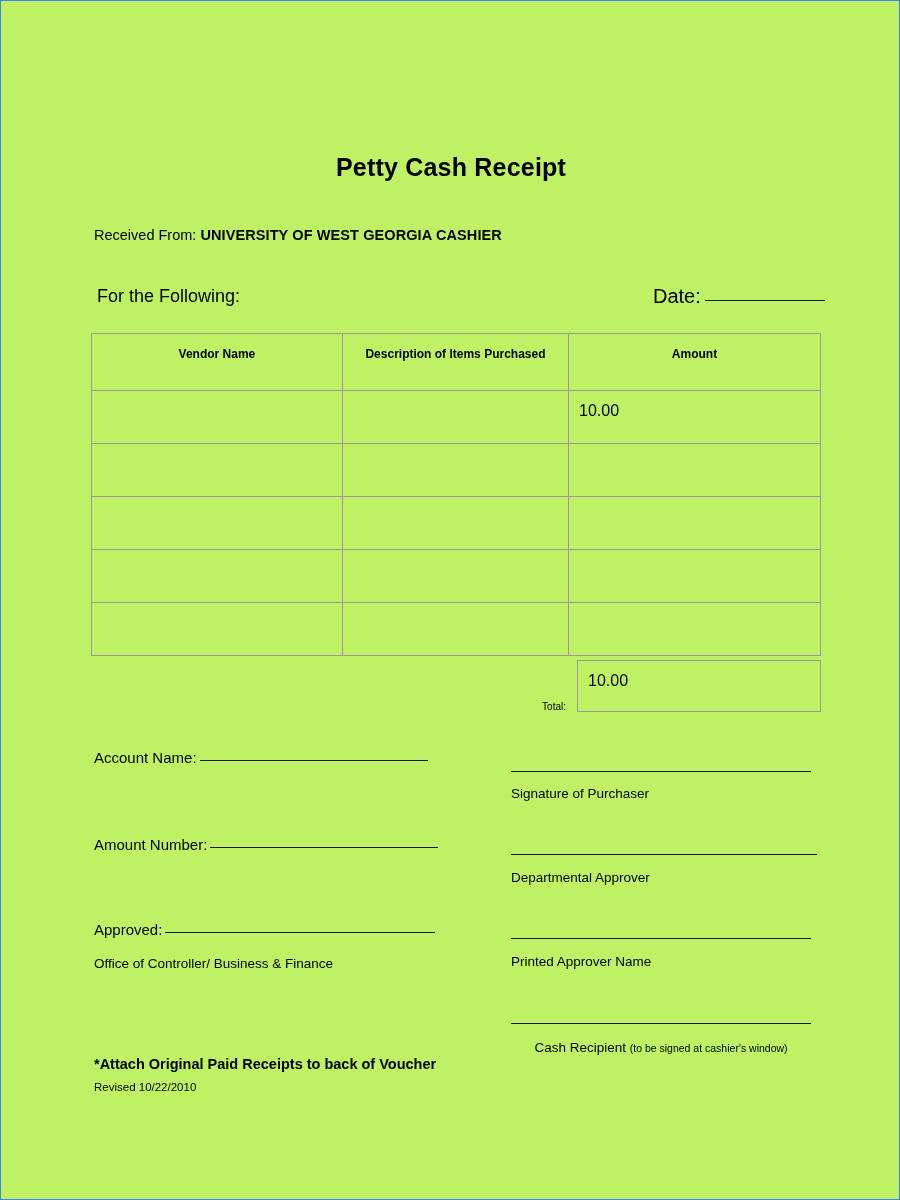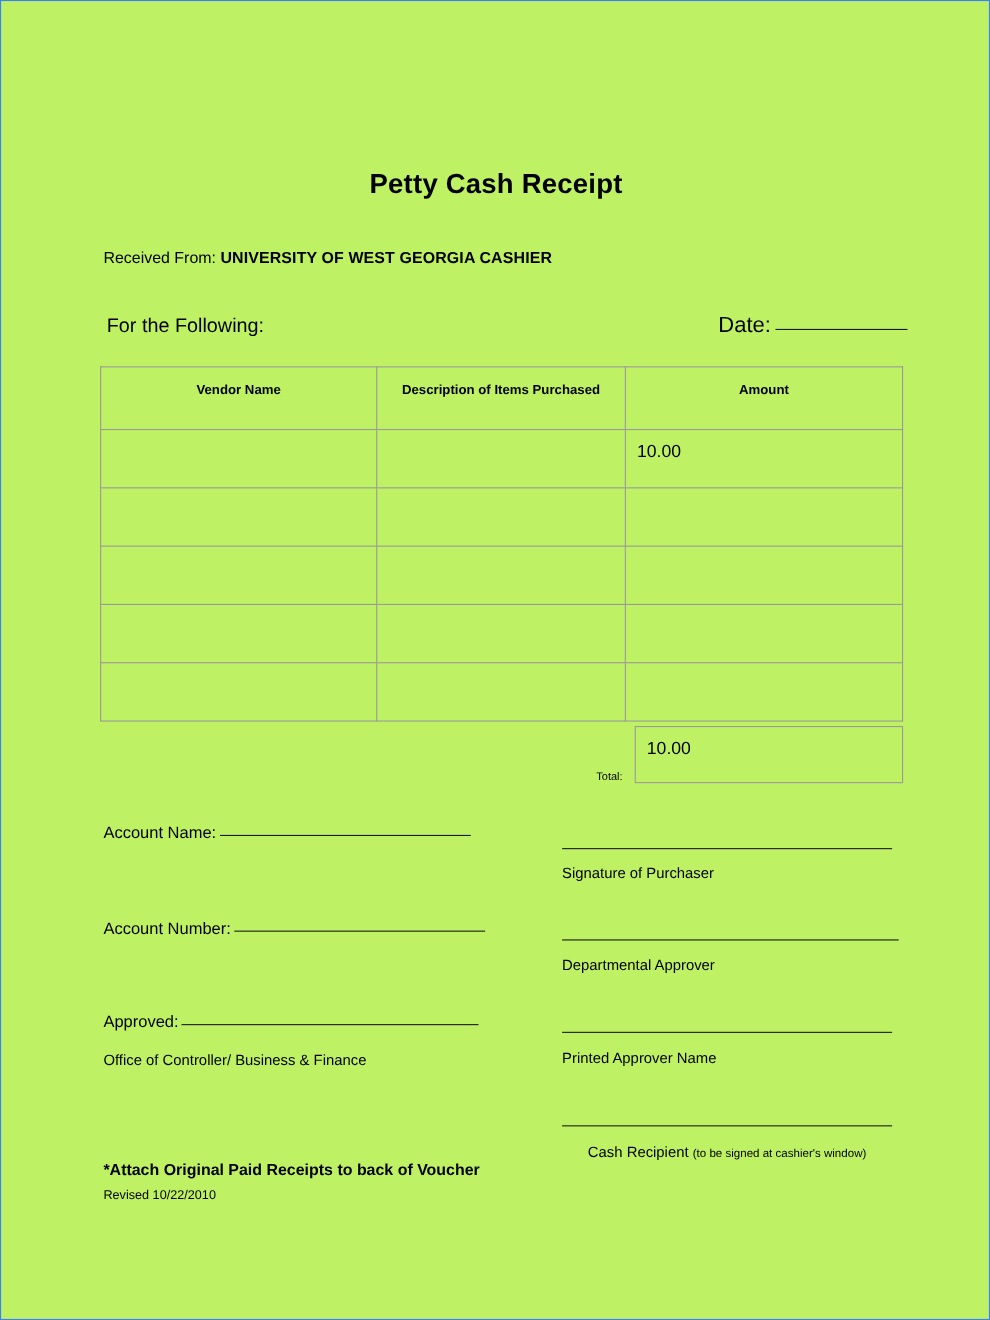--- a/index.html
+++ b/index.html
@@ -246,21 +246,21 @@
   <div class="total-wrap">
     <div class="total-label">Total:</div>
     <div class="total-box">10.00</div>
   </div>
 
   <div class="sig-field" id="f-account-name">
     <span>Account Name:</span><span class="rule"></span>
   </div>
 
   <div class="sig-field" id="f-account-number">
-    <span>Account Number:</span><span class="rule"></span>
+    <span>Amount Number:</span><span class="rule"></span>
   </div>
 
   <div class="sig-field" id="f-approved">
     <span>Approved:</span><span class="rule"></span>
   </div>
   <div class="sig-caption" id="cap-controller">Office of Controller/ Business &amp; Finance</div>
 
   <div class="sig-line" id="l-purchaser"></div>
   <div class="sig-caption" id="cap-purchaser">Signature of Purchaser</div>
 

